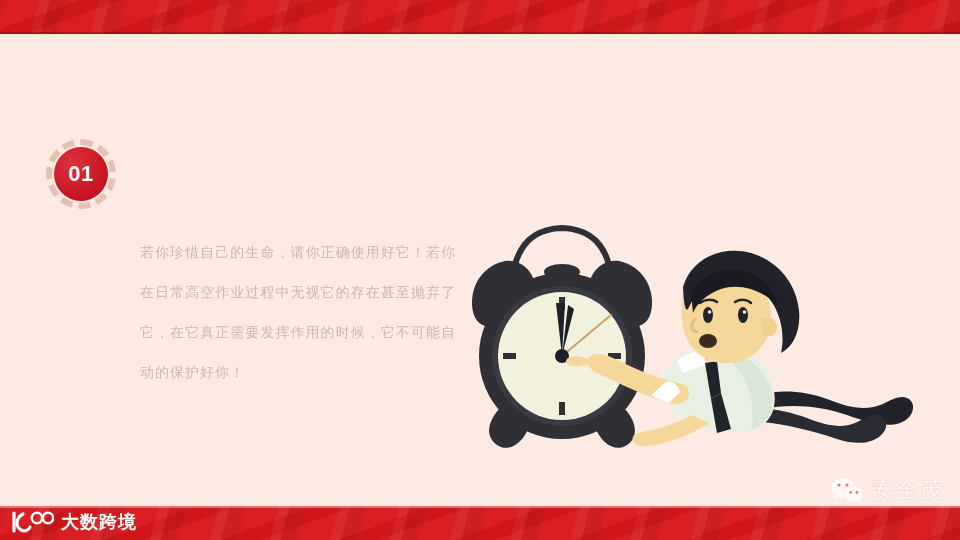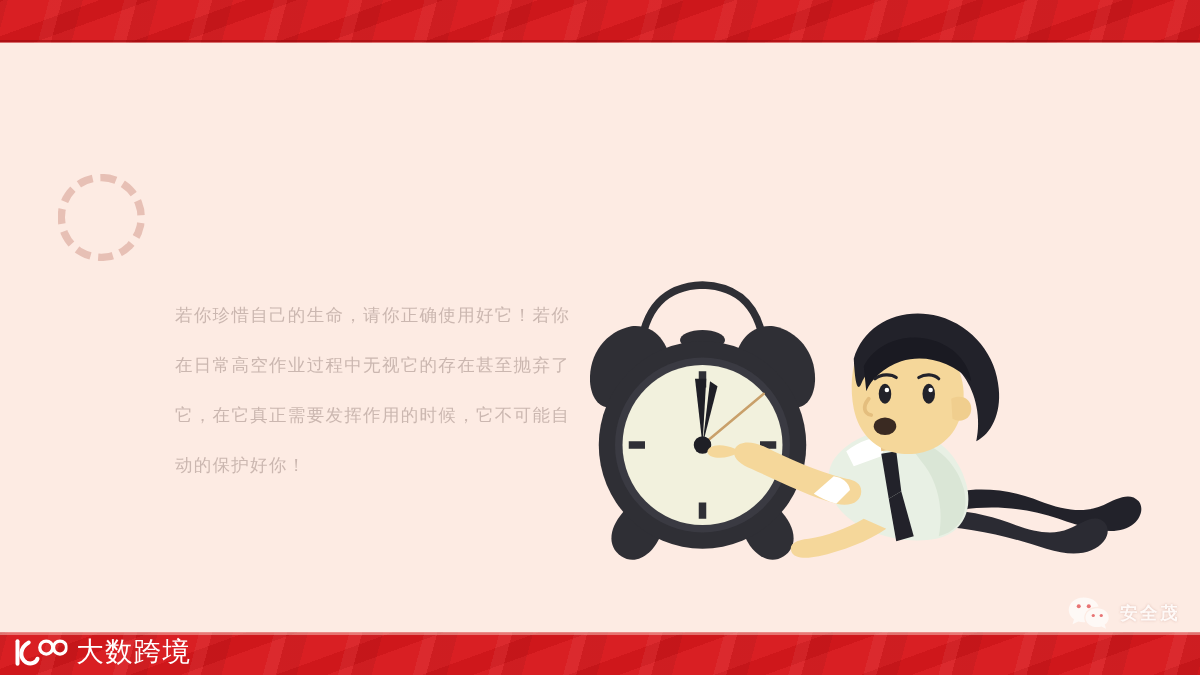--- a/index.html
+++ b/index.html
@@ -192,59 +192,62 @@
     left: 10px;
     bottom: 4px;
     height: 28px;
     display: flex;
     align-items: center;
     gap: 7px;
   }
   .brand-mark { display: block; }
   .brand-text {
     color: #ffffff;
-    font-size: 22px;
-    font-weight: normal;
+    font-size: 18px;
+    font-weight: bold;
     letter-spacing: 1px;
     line-height: 1;
   }
 
   
   .watermark {
     position: absolute;
     right: 16px;
     bottom: 36px;
     display: flex;
     align-items: center;
     gap: 8px;
     opacity: 0.72;
   }
   .wm-text {
     color: #ffffff;
-    font-size: 14px;
-    font-weight: bold;
+    font-size: 22px;
+    font-weight: normal;
     letter-spacing: 2px;
     line-height: 1;
     text-shadow: 0 0 2px rgba(180,120,110,0.6);
     text-align: right;
   }
 </style>
 </head>
 <body>
 
 <div class="slide">
 
   <div class="top-banner">
     <div class="pattern"></div>
     <div class="edge"></div>
   </div>
 
 
   <div class="badge-wrap">
     <div class="badge-ring"></div>
+    <div class="badge-circle">
+      <span>01</span>
+    </div>
   </div>
 
 
   <div class="body-copy">若你珍惜自己的生命，请你正确使用好它！若你在日常高空作业过程中无视它的存在甚至抛弃了它，在它真正需要发挥作用的时候，它不可能自动的保护好你！</div>
 
   <div class="illustration">
     <svg width="470" height="265" viewBox="0 0 470 265" xmlns="http://www.w3.org/2000/svg">
 
       <g>
 

